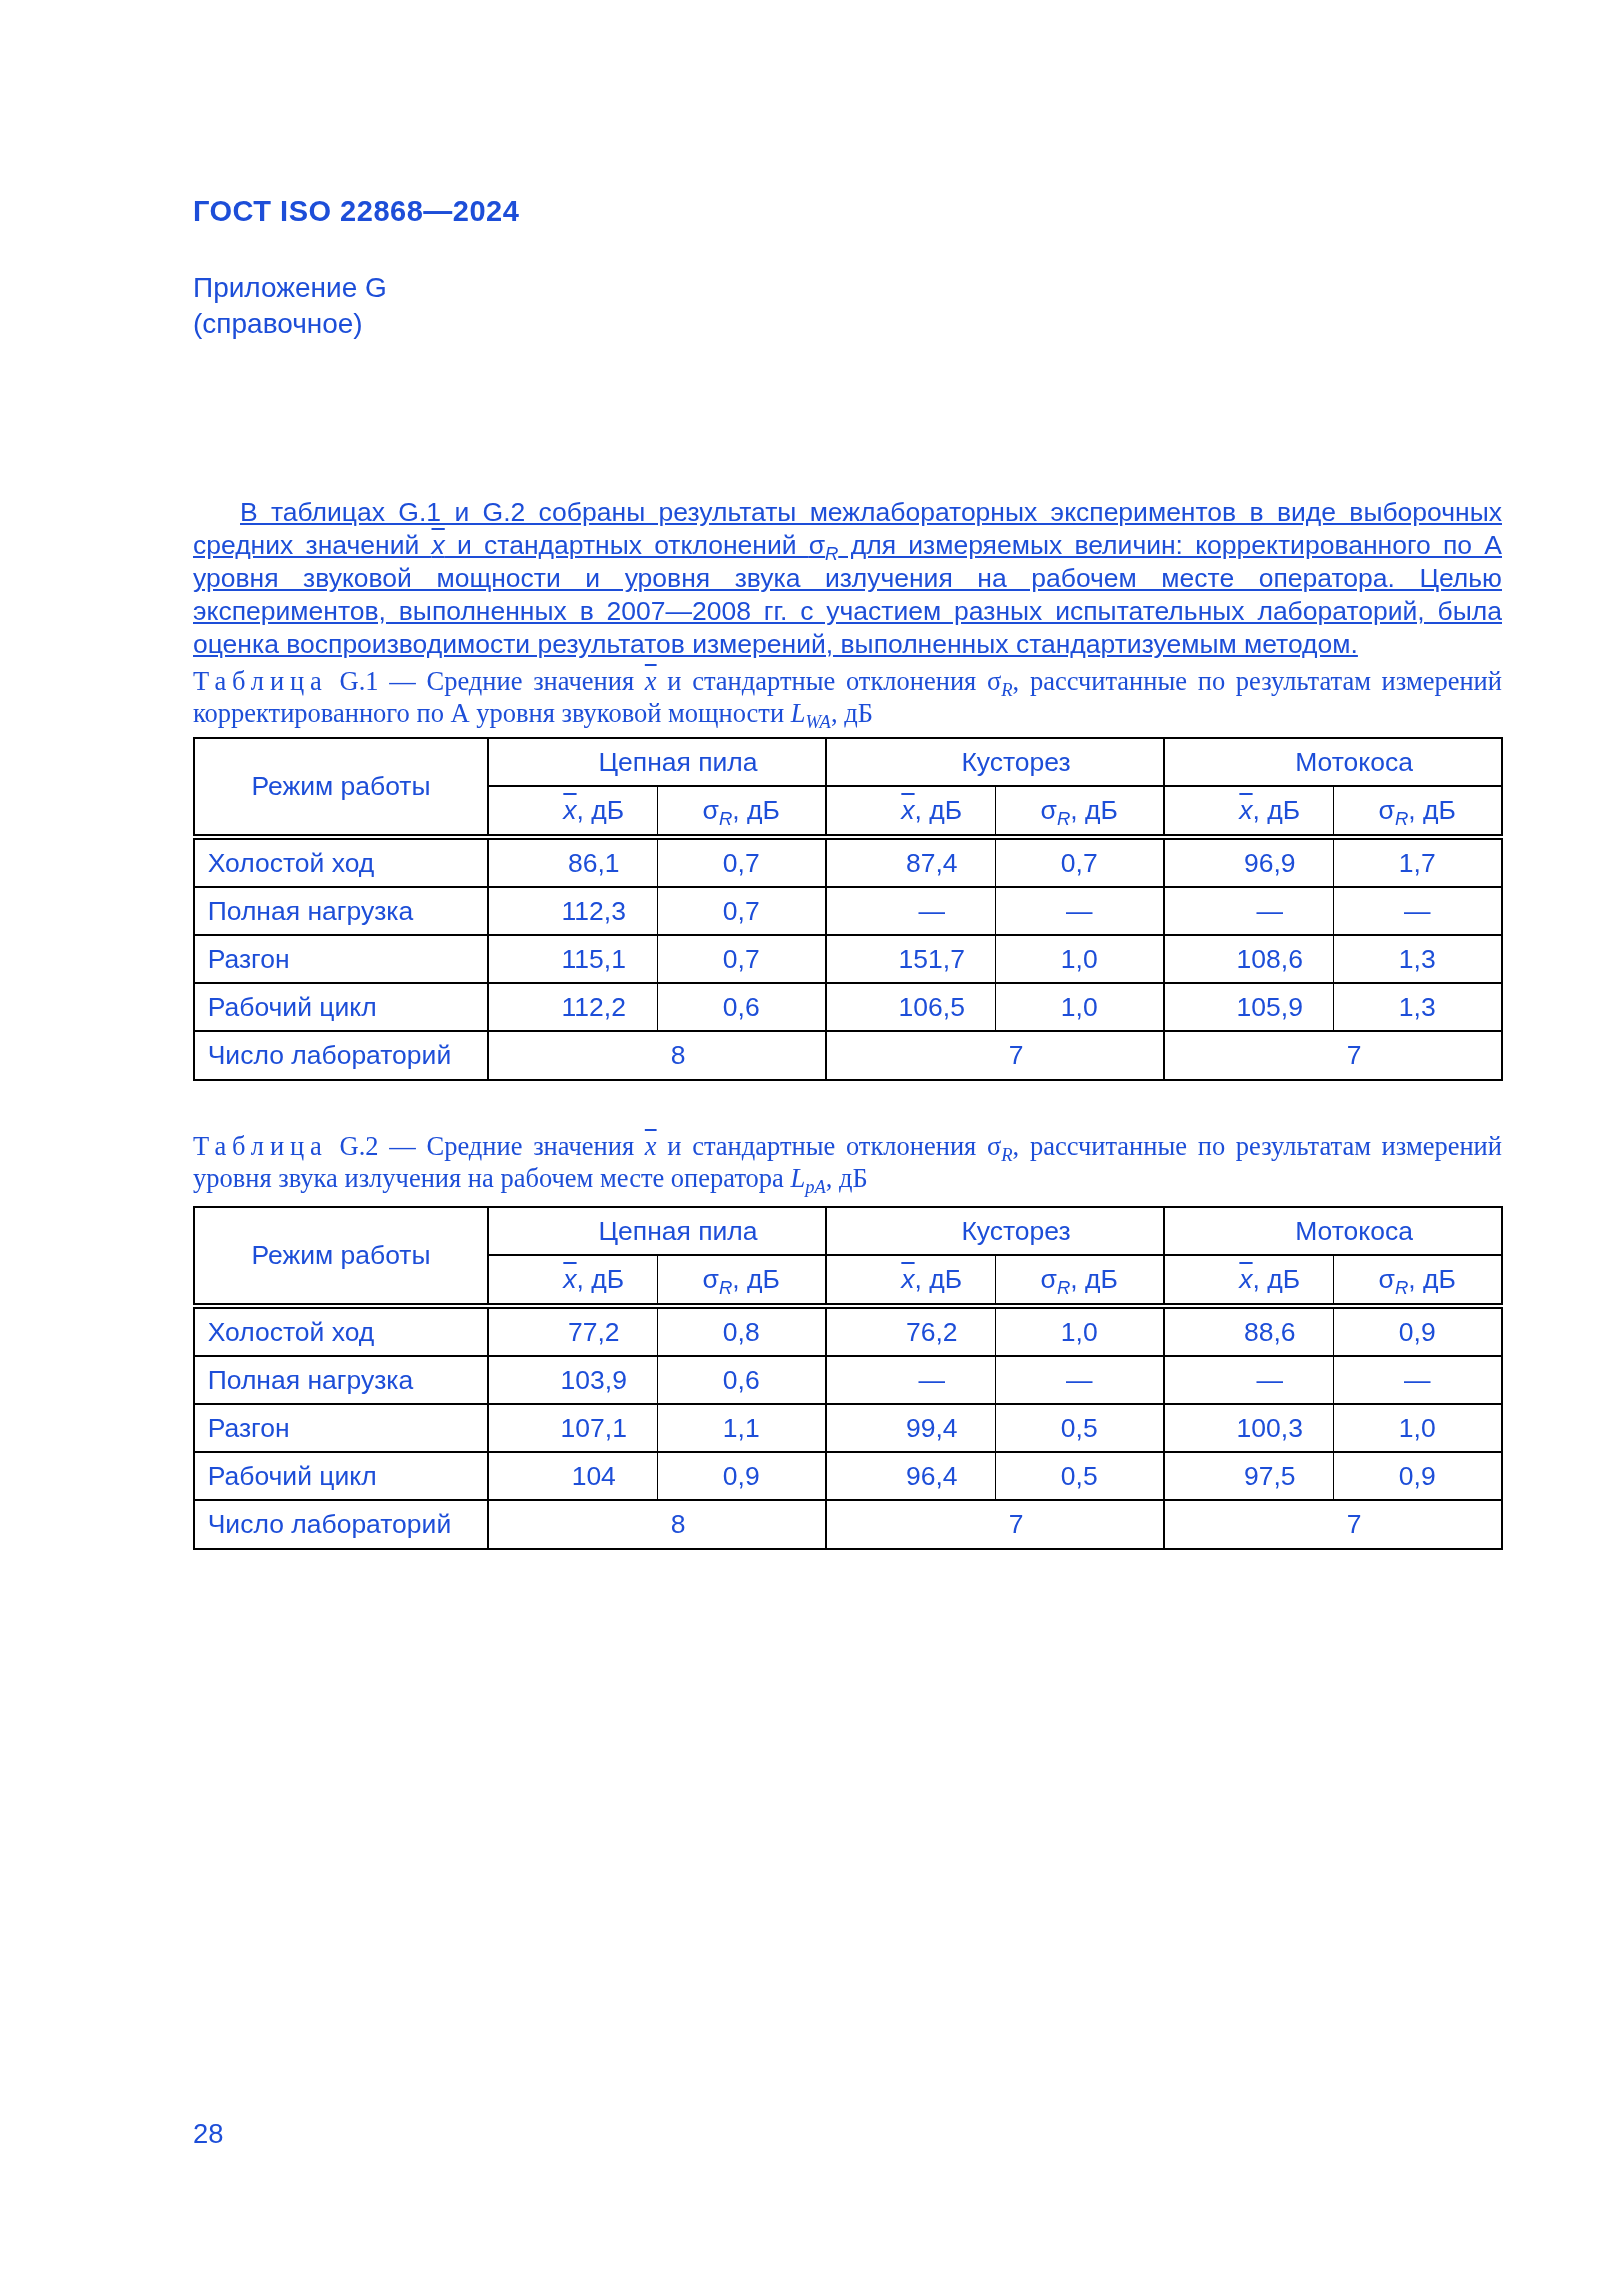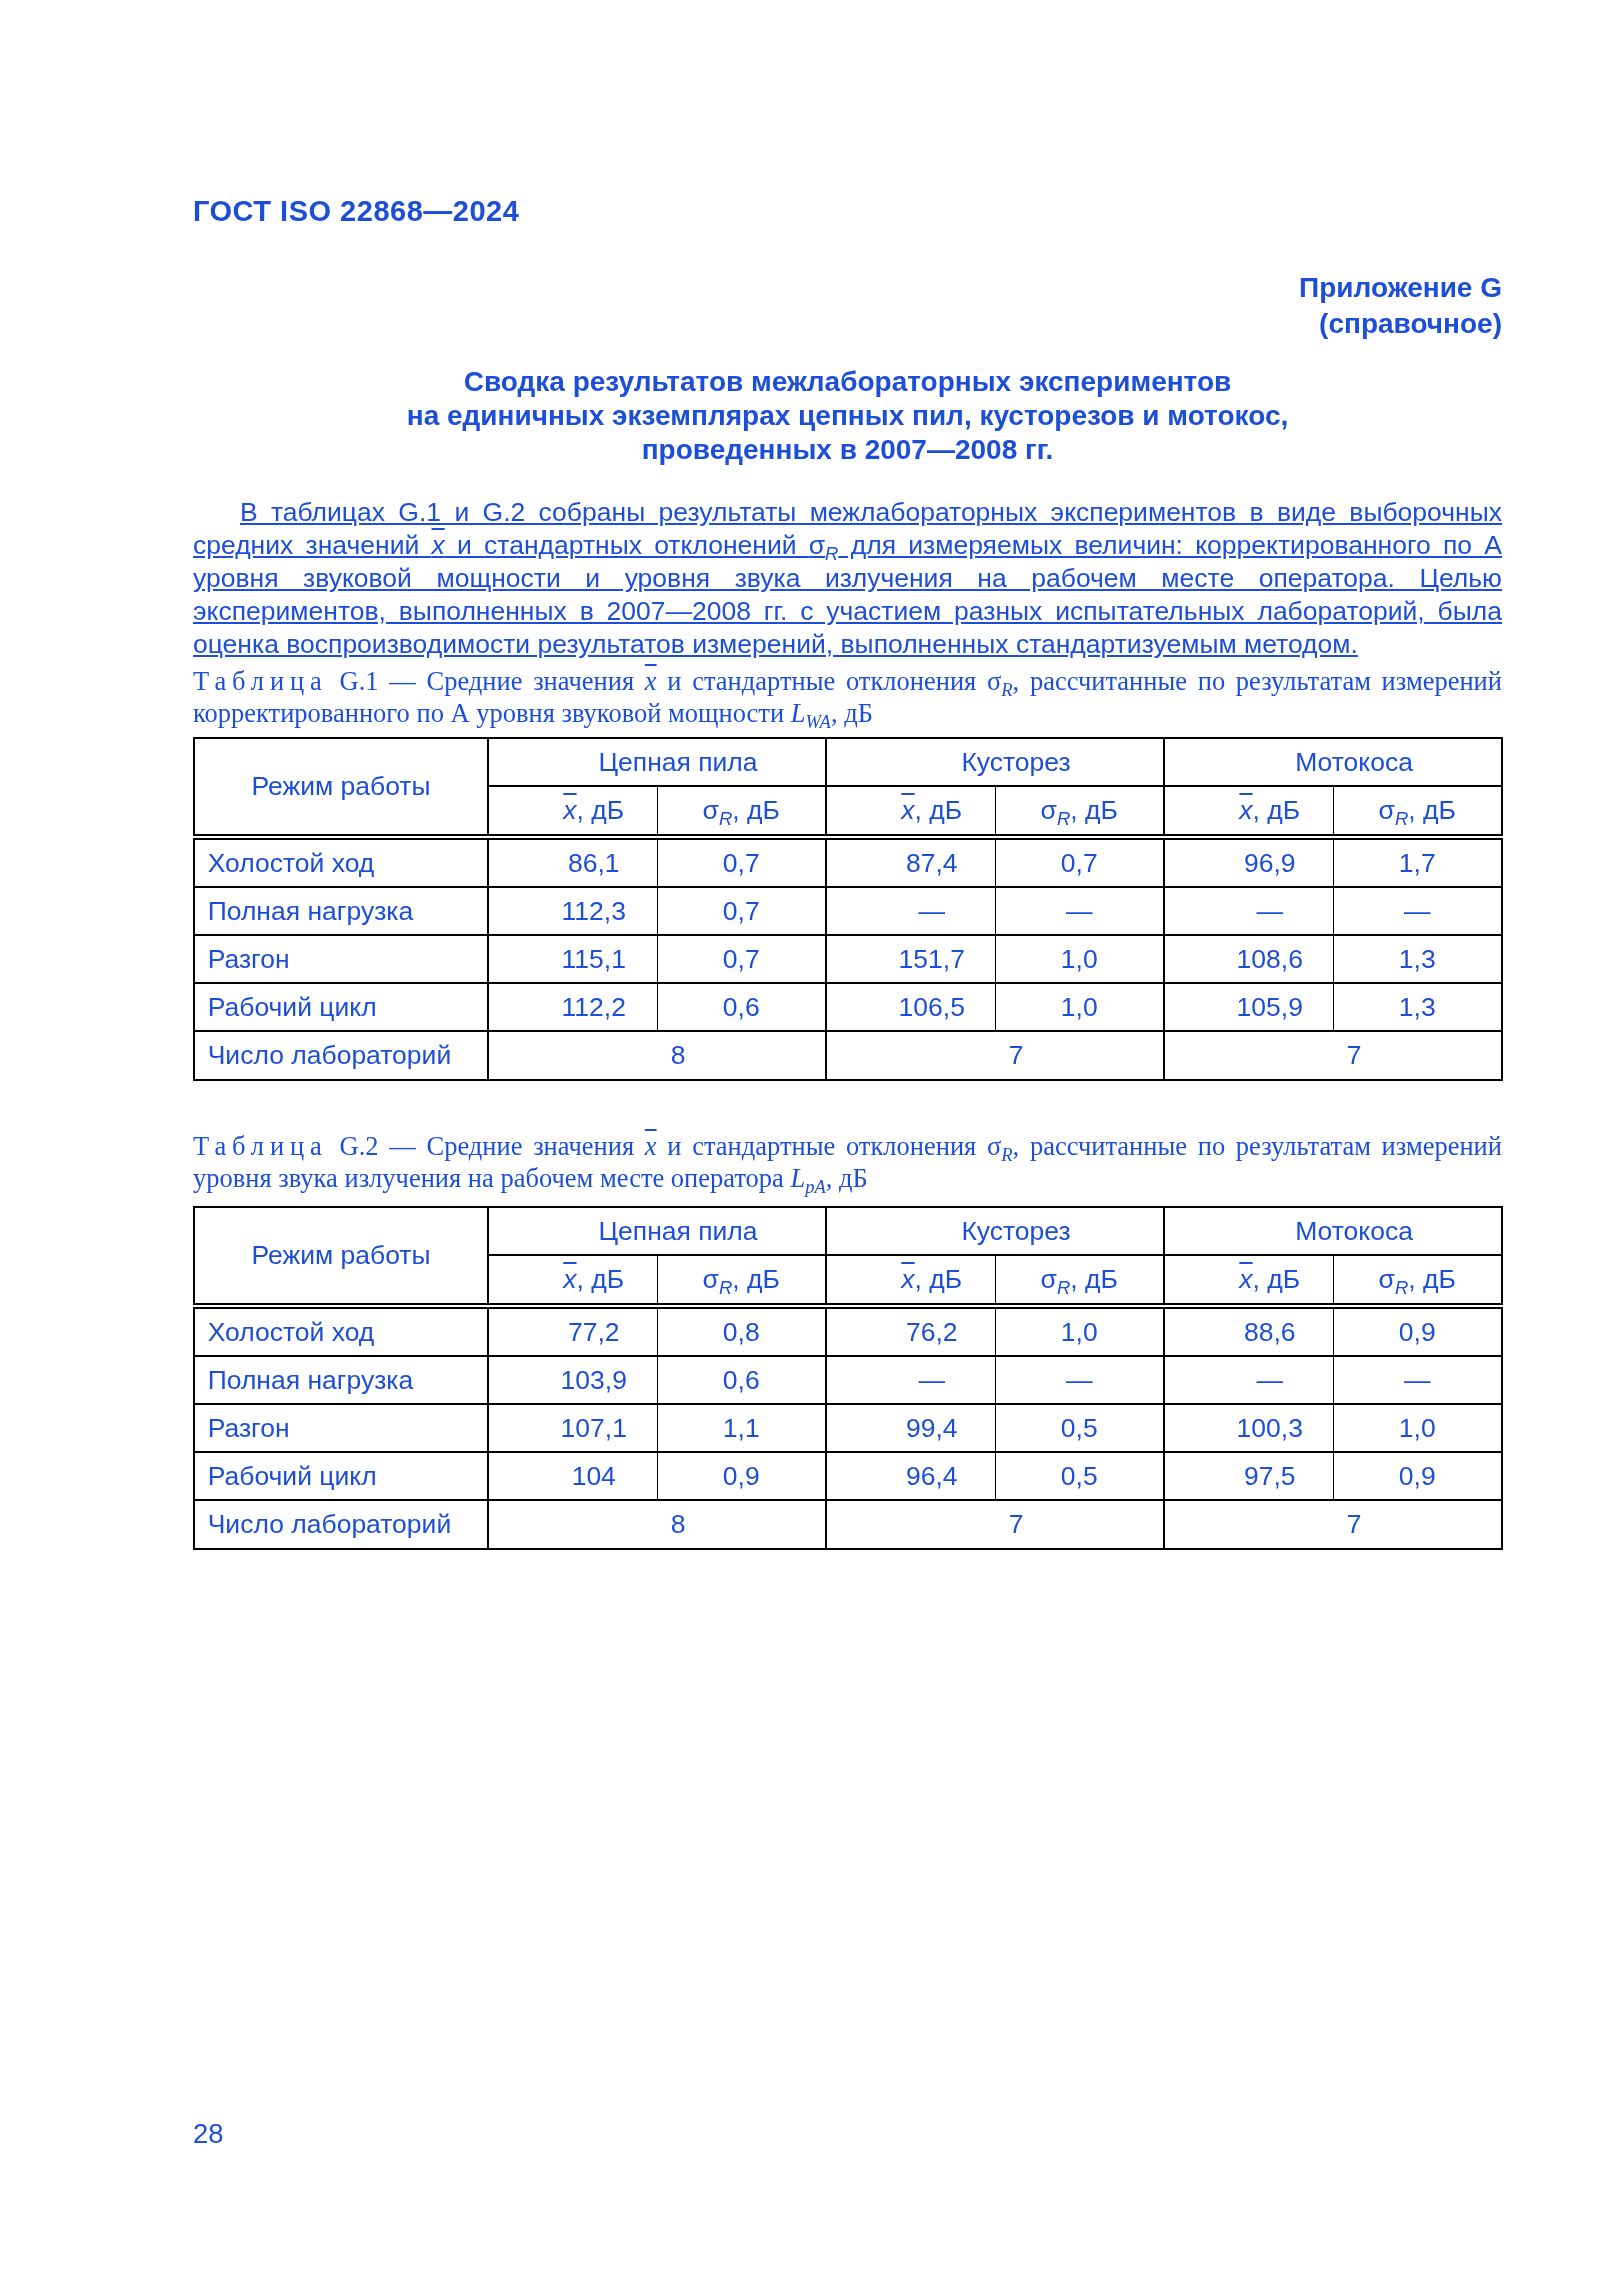--- a/index.html
+++ b/index.html
@@ -12,21 +12,21 @@
     color: #1d4ed8;
     overflow: hidden;
     margin-top: 48px;
   }
   .doc-code {
     position: absolute; left: 193px; top: 147px;
     font-size: 29px; font-weight: bold; letter-spacing: 0.5px;
   }
   .appendix {
     position: absolute; left: 193px; top: 222px; width: 1309px;
-    text-align: right; font-size: 28px; font-weight: bold; line-height: 36px;
+    text-align: left; font-size: 28px; font-weight: normal; line-height: 36px;
   }
   .doc-title {
     position: absolute; left: 193px; top: 317px; width: 1309px;
     text-align: center; font-size: 28px; font-weight: bold; line-height: 34px;
   }
   .intro {
     position: absolute; left: 193px; top: 448px; width: 1309px;
     font-size: 26.5px; line-height: 33px; text-align: justify;
     text-indent: 47px; margin: 0; text-decoration: underline;
   }
@@ -70,25 +70,20 @@
 
 <div class="page">
 
   <div class="doc-code">ГОСТ ISO 22868—2024</div>
 
   <div class="appendix">
     <div>Приложение G</div>
     <div>(справочное)</div>
   </div>
 
-  <div class="doc-title">
-    <div>Сводка результатов межлабораторных экспериментов</div>
-    <div>на единичных экземплярах цепных пил, кусторезов и мотокос,</div>
-    <div>проведенных в 2007—2008 гг.</div>
-  </div>
 
   <p class="intro"><span>В таблицах G.1 и G.2 собраны результаты межлабораторных экспериментов в виде выборочных средних значений </span><span class="ov ital">x</span><span> и стандартных отклонений </span><span>σ</span><sub class="ital">R</sub><span> для измеряемых величин: корректированного по А уровня звуковой мощности и уровня звука излучения на рабочем месте оператора. Целью экспериментов, выполненных в 2007—2008 гг. с участием разных испытательных лабораторий, была оценка воспроизводимости результатов измерений, выполненных стандартизуемым методом.</span></p>
 
   <p class="caption caption-g1"><span class="cap-word">Таблица</span><span>G.1</span><span> — </span><span>Средние значения </span><span class="ov ital">x</span><span> и стандартные отклонения </span><span>σ</span><sub class="ital">R</sub><span>, рассчитанные по результатам измерений корректированного по А уровня звуковой мощности </span><span class="ital">L</span><sub class="ital">WA</sub><span>, дБ</span></p>
 
   <table class="gost tbl-g1">
     <colgroup>
         <col class="c-label">
         <col class="c-val">
         <col class="c-val">

